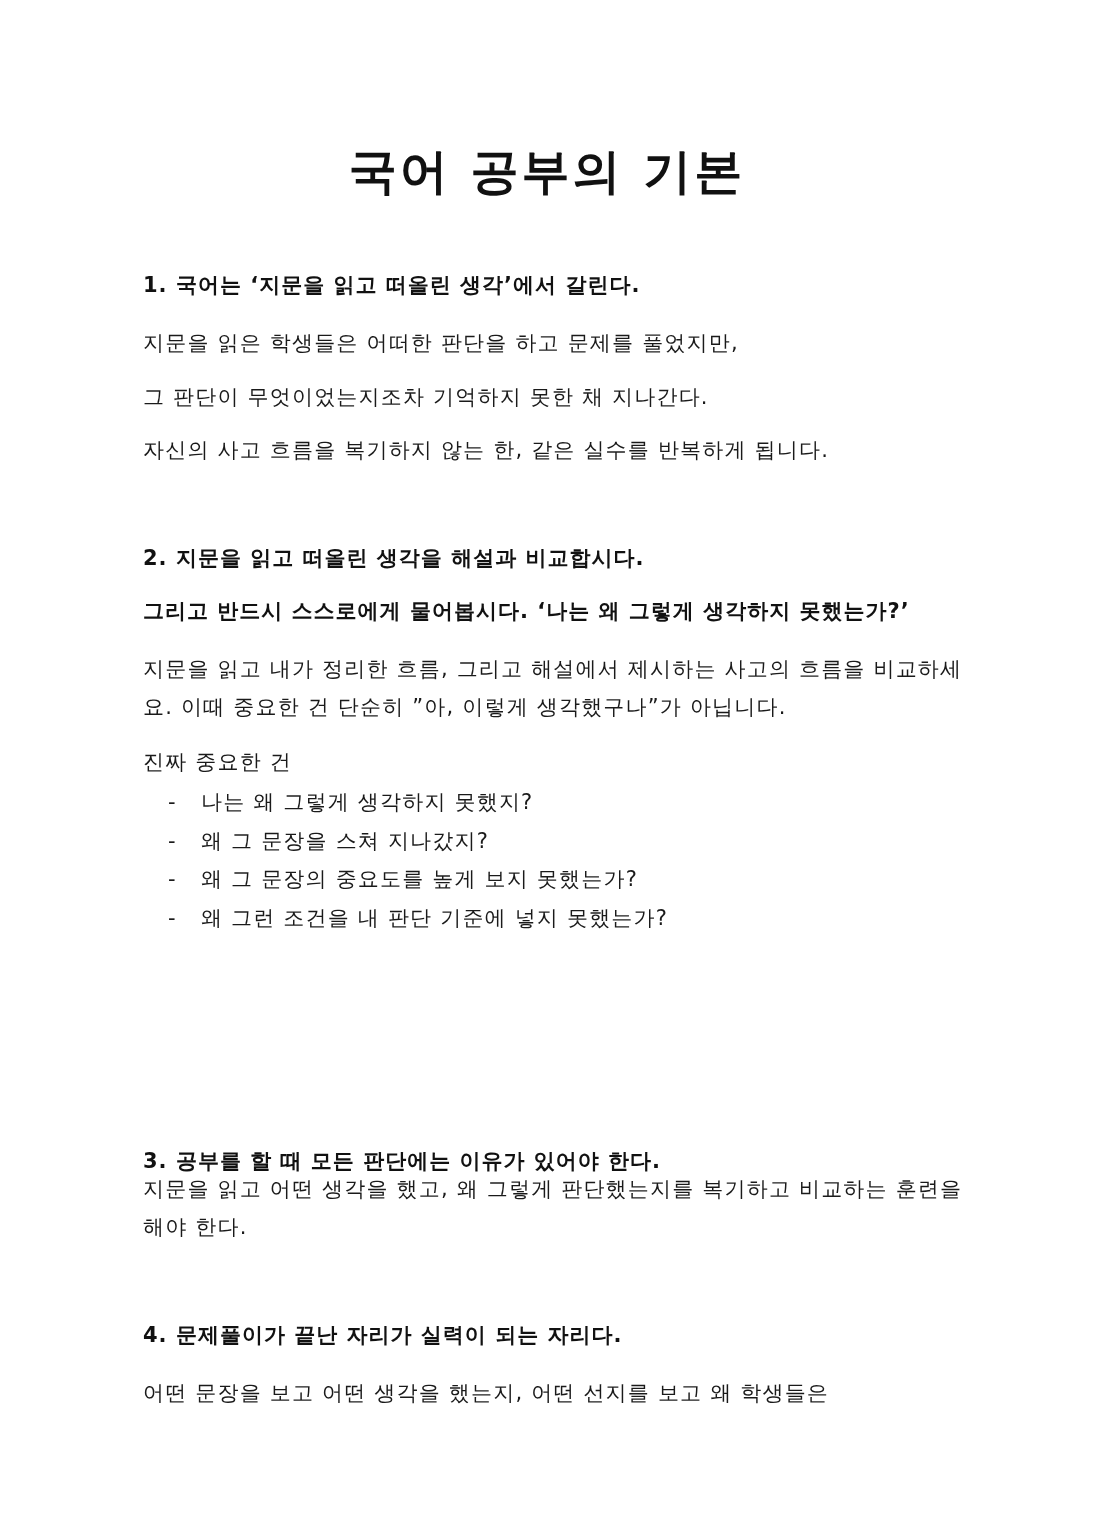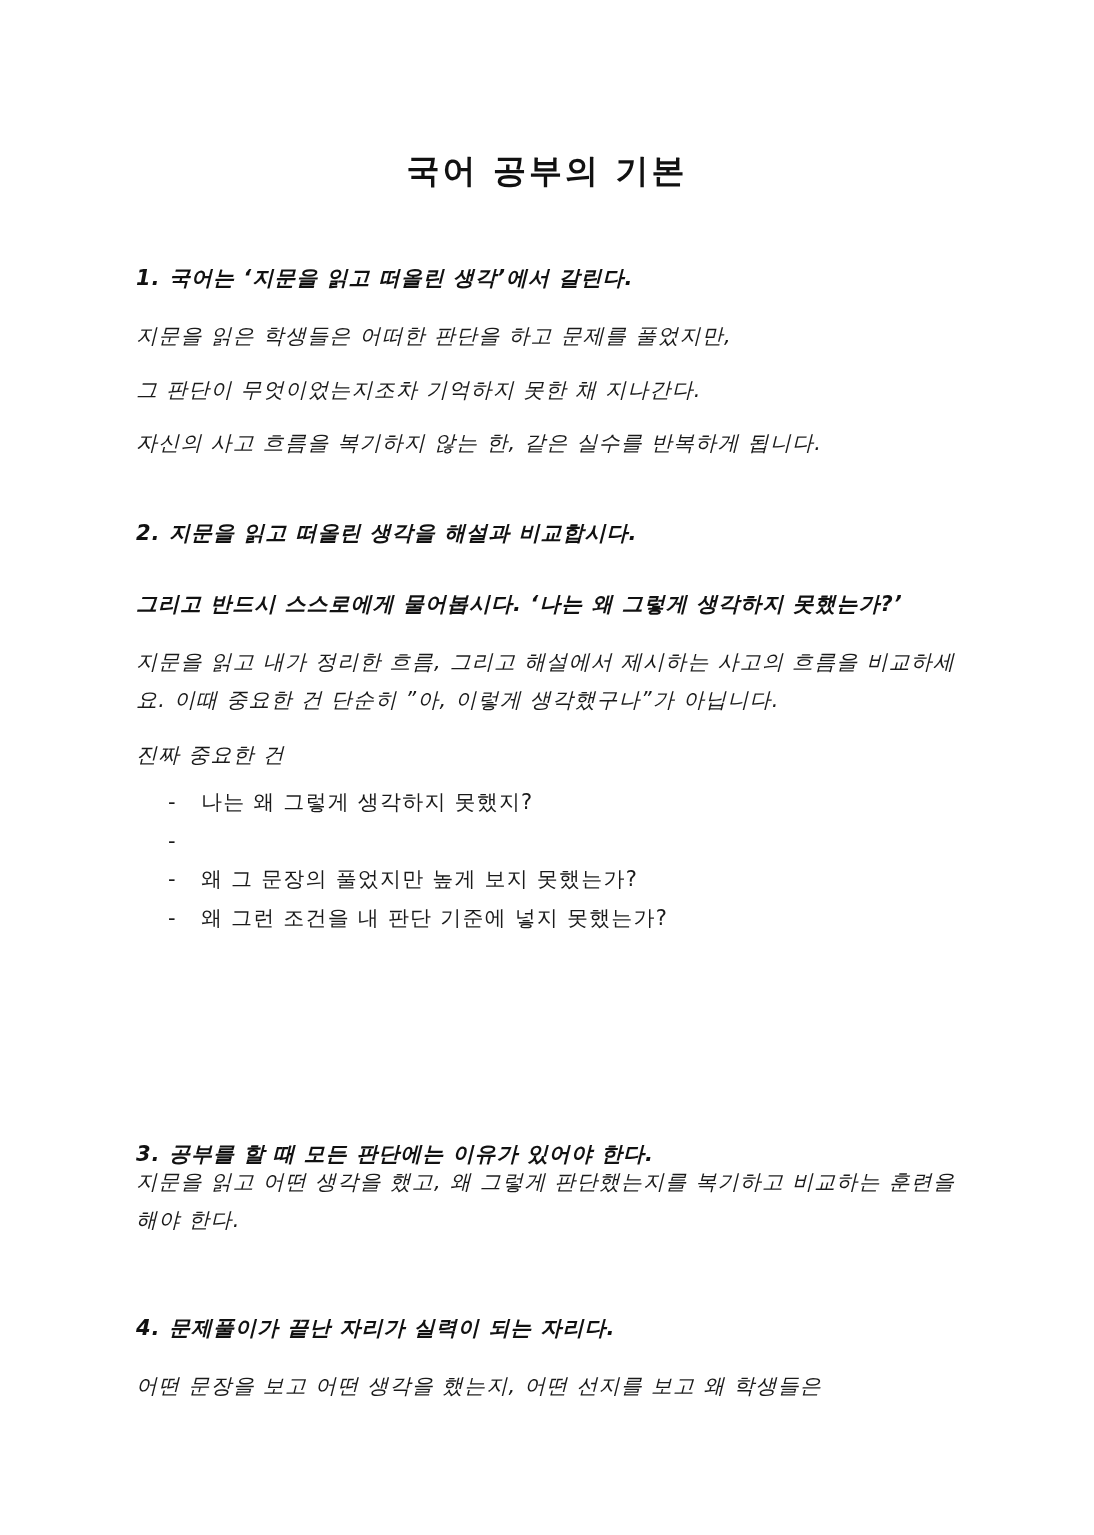--- a/index.html
+++ b/index.html
@@ -20,32 +20,31 @@
       left: 0; top: 0;
       width: 1094px;
       height: 1535px;
     }
     .title {
       position: absolute;
       top: 143px;
       left: 0;
       width: 1094px;
       text-align: center;
-      font-size: 33px;
+      font-size: 48px;
       font-weight: bold;
       letter-spacing: 3px;
       margin: 0;
       line-height: 56px;
     }
     .abs {
       position: absolute;
       left: 127px;
-      margin: 9px;
+      margin: 16px;
       white-space: nowrap;
-      font-style: italic;
     }
     .heading {
       font-size: 21px;
       font-weight: bold;
       letter-spacing: 1px;
       line-height: 30px;
     }
     .body-line {
       font-size: 21px;
       line-height: 30px;
@@ -83,36 +82,37 @@
 
 <div class="page">
 
   <h1 class="title">국어 공부의 기본</h1>
 
   <h2 class="abs heading" style="top:254px;">1. 국어는 ‘지문을 읽고 떠올린 생각’에서 갈린다.</h2>
   <p class="abs body-line" style="top:366px;">그 판단이 무엇이었는지조차 기억하지 못한 채 지나간다.</p>
   <p class="abs body-line" style="top:312px;">지문을 읽은 학생들은 어떠한 판단을 하고 문제를 풀었지만,</p>
   <p class="abs body-line" style="top:419px;">자신의 사고 흐름을 복기하지 않는 한, 같은 실수를 반복하게 됩니다.</p>
 
-  <h2 class="abs heading" style="top:509px;">2. 지문을 읽고 떠올린 생각을 해설과 비교합시다.</h2>
+  <h2 class="abs heading" style="top:527px;">2. 지문을 읽고 떠올린 생각을 해설과 비교합시다.</h2>
   <h3 class="abs heading" style="top:580px;">그리고 반드시 스스로에게 물어봅시다. ‘나는 왜 그렇게 생각하지 못했는가?’</h3>
   <p class="abs body-line wrap" style="top:634px;">지문을 읽고 내가 정리한 흐름, 그리고 해설에서 제시하는 사고의 흐름을 비교하세요. 이때 중요한 건 단순히 ”아, 이렇게 생각했구나”가 아닙니다.</p>
   <p class="abs body-line" style="top:731px;">진짜 중요한 건</p>
 
   <ul class="bullet-list">
     <li class="bullet-item">
       <span class="bullet-dash">-</span>
       <span>나는 왜 그렇게 생각하지 못했지?</span>
     </li>
     <li class="bullet-item">
       <span class="bullet-dash">-</span>
+      <span>왜 그 문장을 스쳐 지나갔지?</span>
     </li>
     <li class="bullet-item">
       <span class="bullet-dash">-</span>
-      <span>왜 그 문장의 풀었지만 높게 보지 못했는가?</span>
+      <span>왜 그 문장의 중요도를 높게 보지 못했는가?</span>
     </li>
     <li class="bullet-item">
       <span class="bullet-dash">-</span>
       <span>왜 그런 조건을 내 판단 기준에 넣지 못했는가?</span>
     </li>
   </ul>
 
 
   <h2 class="abs heading" style="top:1130px;">3. 공부를 할 때 모든 판단에는 이유가 있어야 한다.</h2>
   <p class="abs body-line wrap" style="top:1154px;">지문을 읽고 어떤 생각을 했고, 왜 그렇게 판단했는지를 복기하고 비교하는 훈련을 해야 한다.</p>

